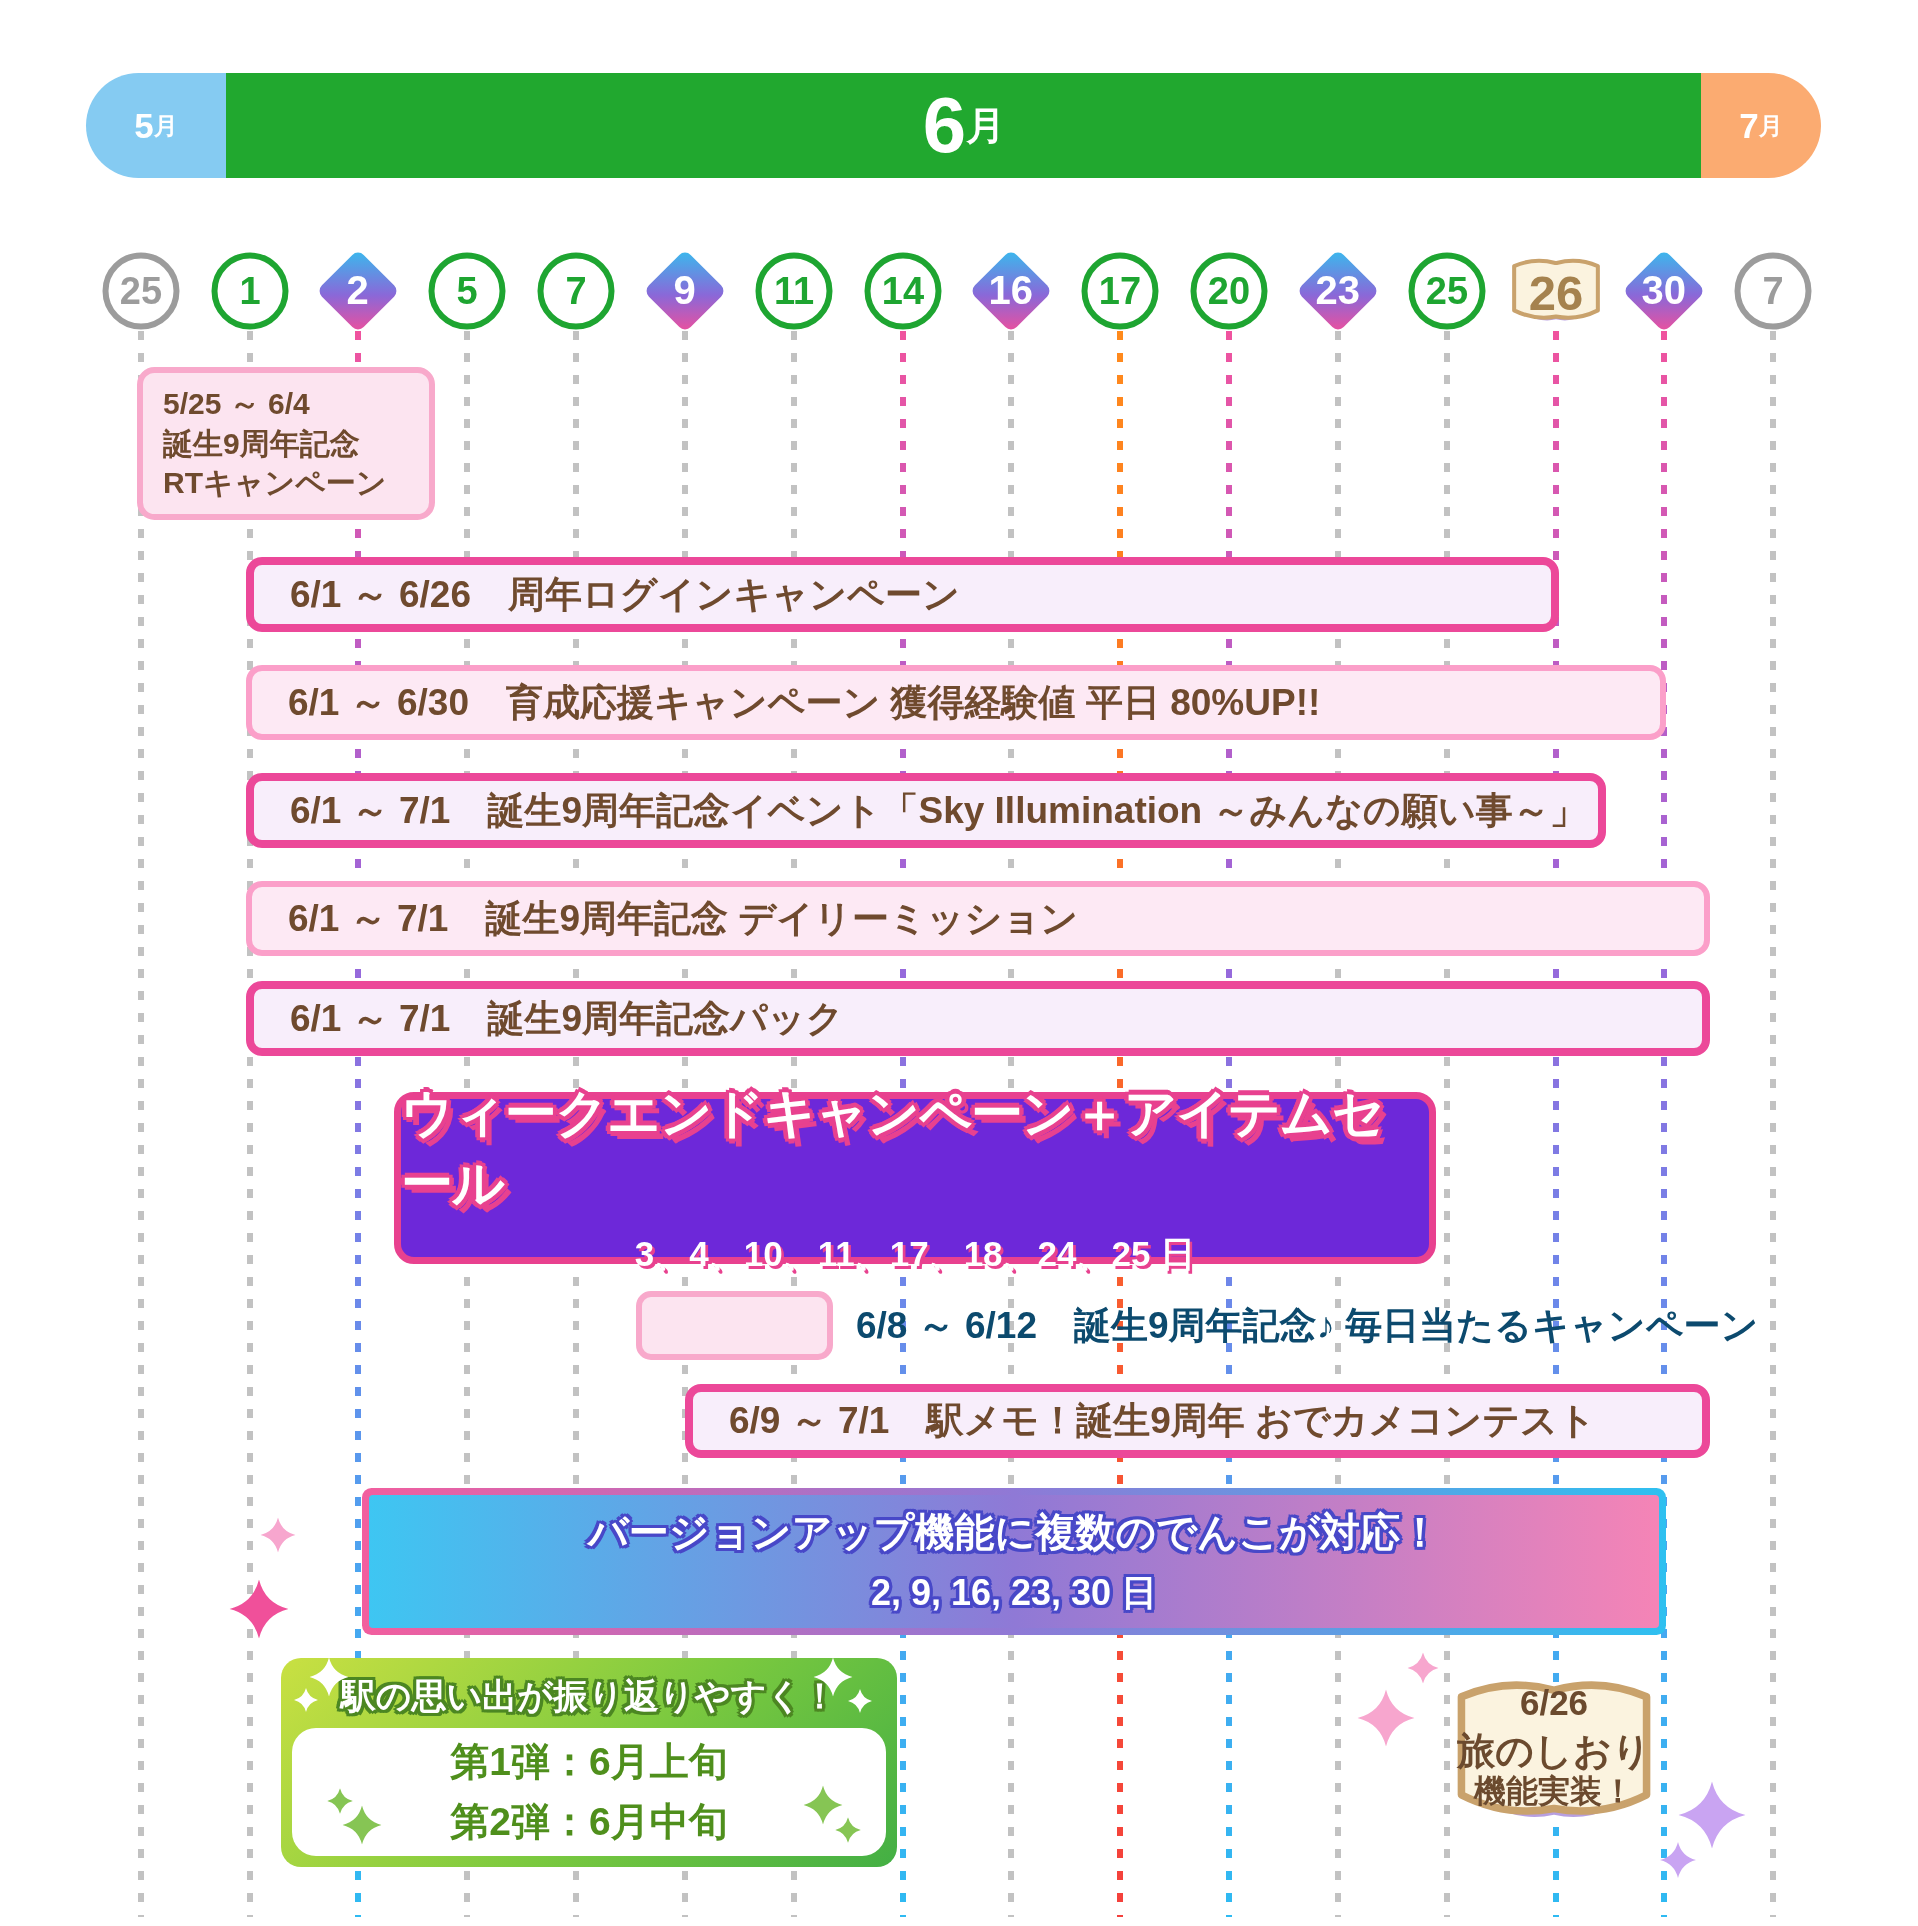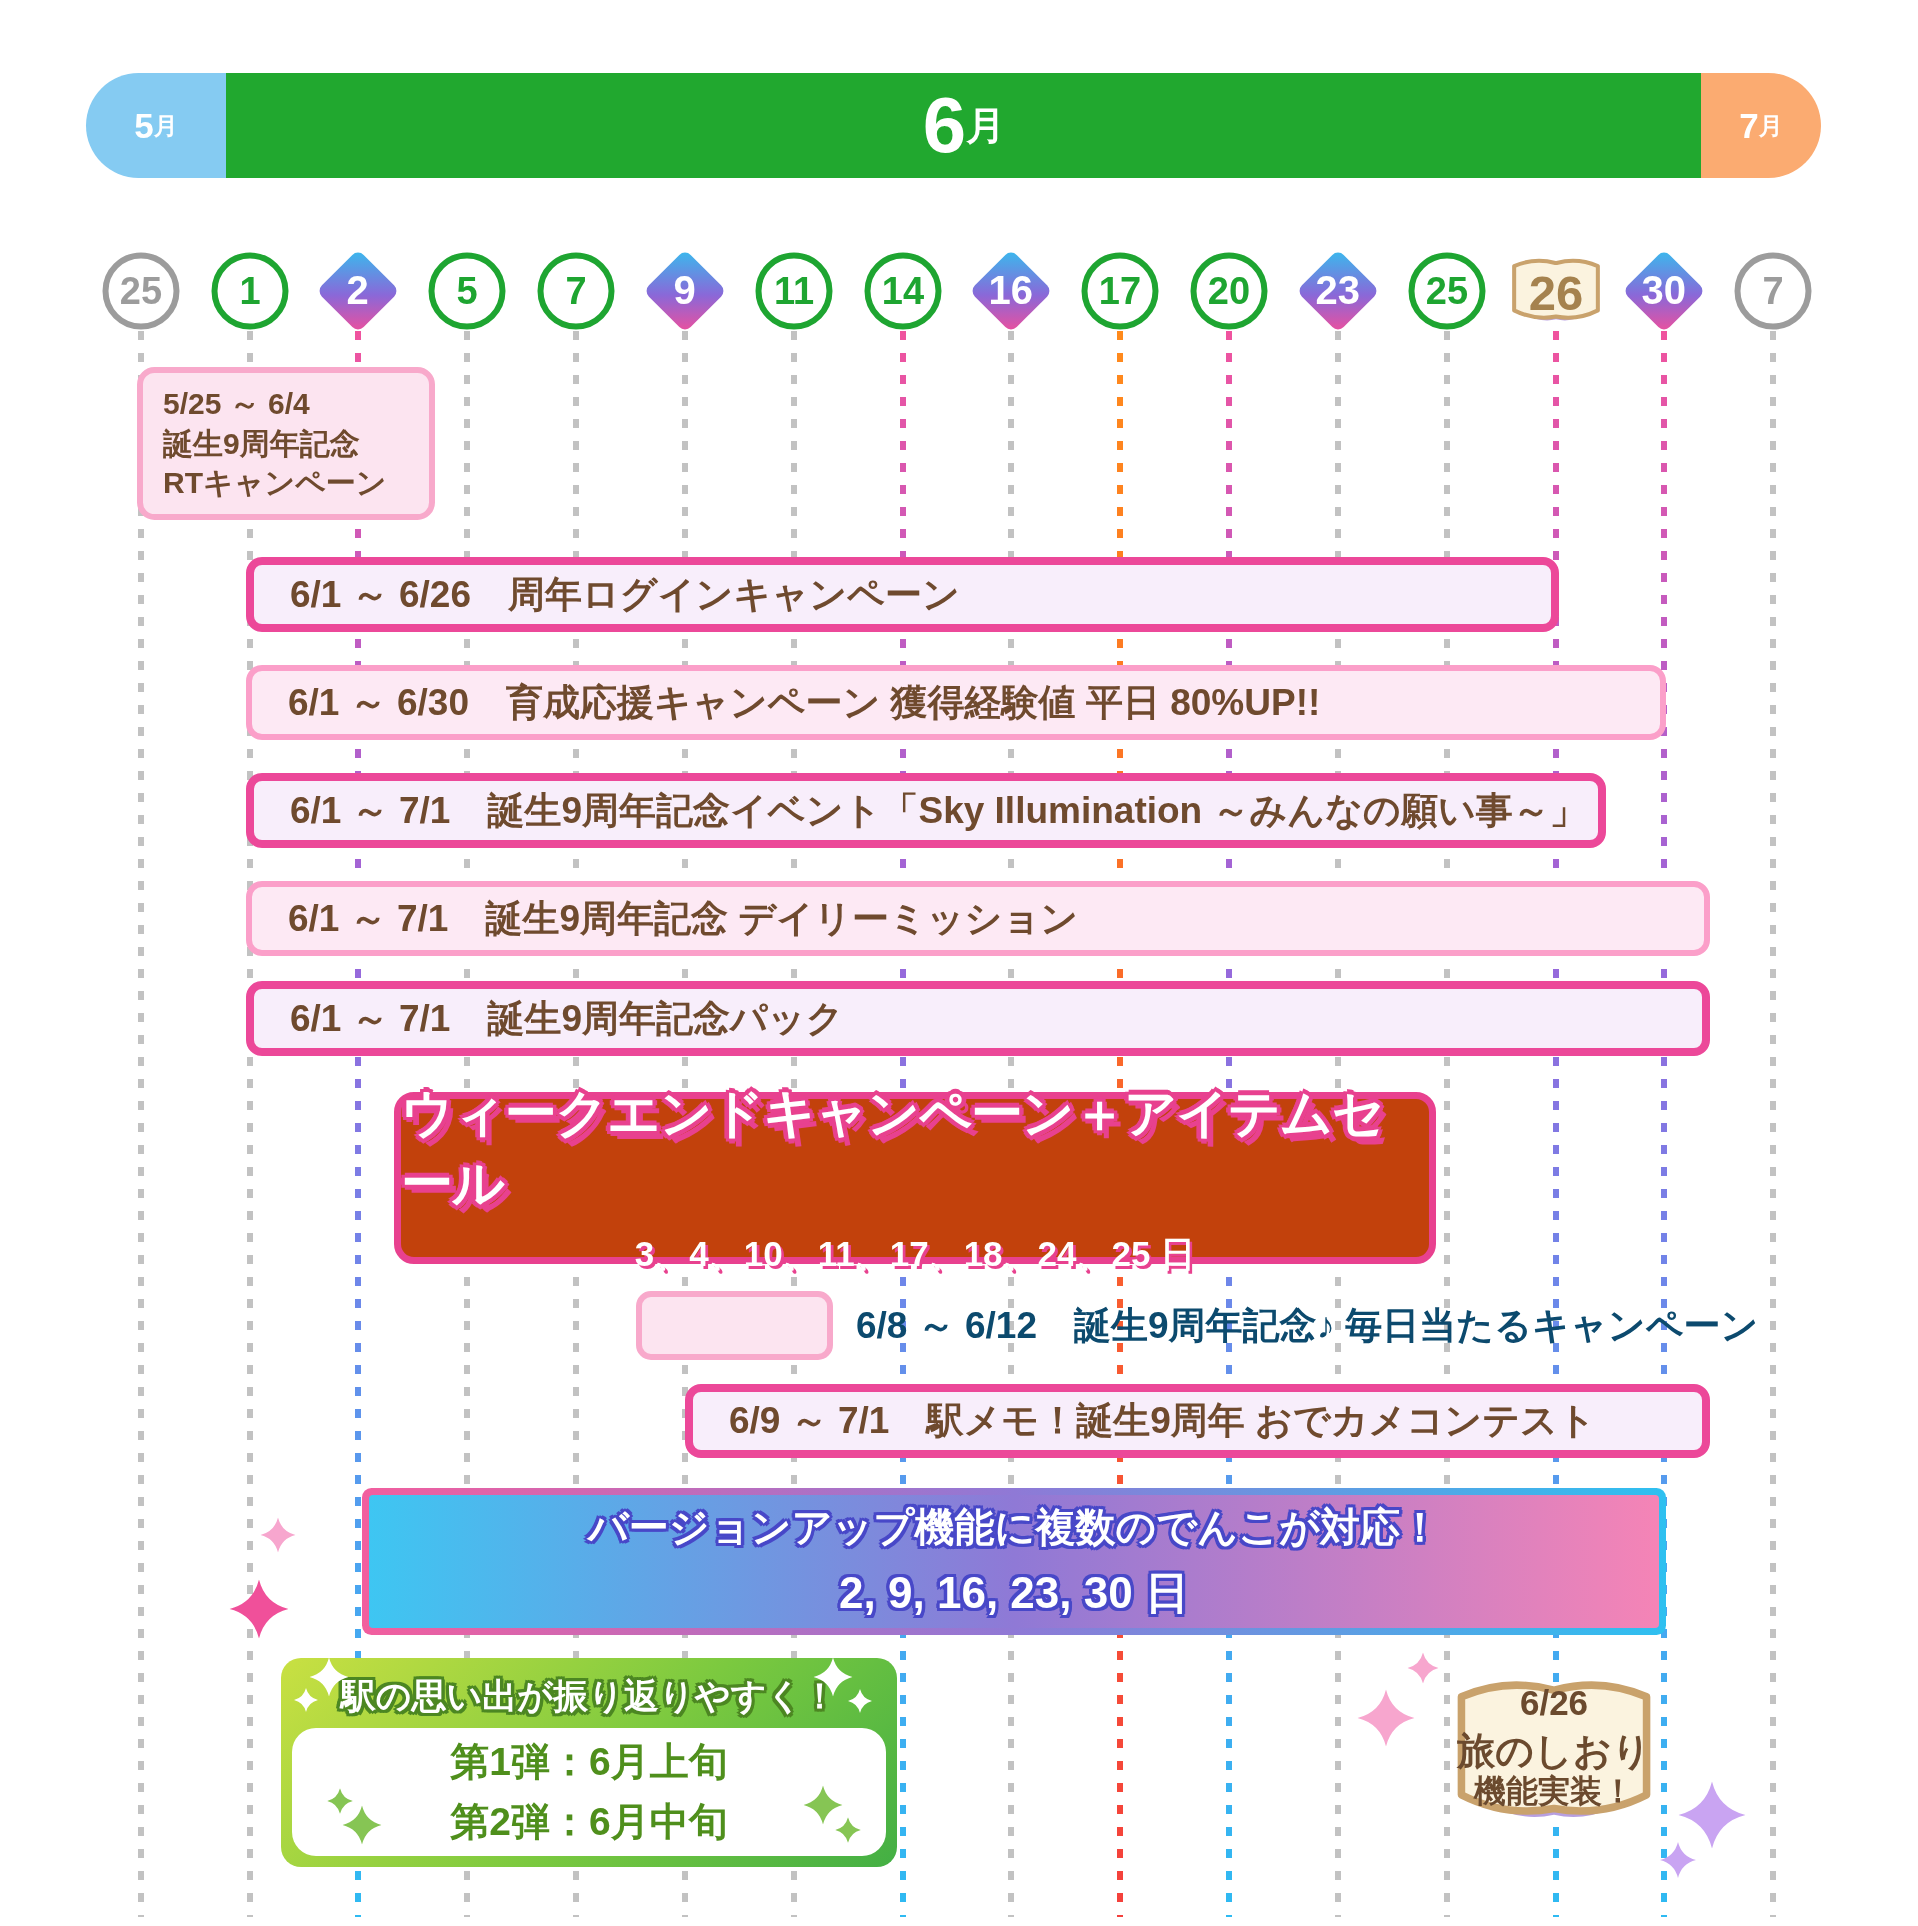--- a/index.html
+++ b/index.html
@@ -39,34 +39,34 @@
 
   .rt-box{left:137px;top:367px;width:298px;height:153px;background:#FCE4F0;border:6px solid #F8A9CB;border-radius:17.5px;
           display:flex;flex-direction:column;justify-content:center;padding-left:20px;font-size:30px;line-height:1.32;color:#6F4A2E;}
 
   
   .ot{--oc:#E8418F;text-shadow:3.4px 0 0 var(--oc),-3.4px 0 0 var(--oc),0 3.4px 0 var(--oc),0 -3.4px 0 var(--oc),
       2.7px 2.7px 0 var(--oc),-2.7px 2.7px 0 var(--oc),2.7px -2.7px 0 var(--oc),-2.7px -2.7px 0 var(--oc);}
   .ot2{--oc:#E8418F;text-shadow:4.7px 0 0 var(--oc),-4.7px 0 0 var(--oc),0 4.7px 0 var(--oc),0 -4.7px 0 var(--oc),
       3.4px 3.4px 0 var(--oc),-3.4px 3.4px 0 var(--oc),3.4px -3.4px 0 var(--oc),-3.4px -3.4px 0 var(--oc),6.7px 8px 0 var(--oc);}
 
-  .weekend{left:394px;top:1092px;width:1042px;height:172px;background:#c2410c;border:7.4px solid #E8418F;border-radius:20px;
+  .weekend{left:394px;top:1092px;width:1042px;height:172px;background:#6d28d9;border:7.4px solid #E8418F;border-radius:20px;
            display:flex;flex-direction:column;align-items:center;justify-content:center;gap:12px;}
   .weekend .wk-title{font-size:52px;color:#fff;letter-spacing:-1.3px;}
   .weekend .wk-dates{font-size:35px;color:#fff;--oc:#E8418F;text-shadow:2.7px 2.7px 0 var(--oc);}
 
   .lucky-box{left:636px;top:1291px;width:197px;height:69px;background:#FCE4F0;border:6px solid #F8A9CB;border-radius:15px;}
   .lucky-cap{left:856px;top:1291px;height:69px;display:flex;align-items:center;font-size:37px;color:#0c4a6e;white-space:nowrap;}
 
   .version-outer{left:362px;top:1488px;width:1304px;height:147px;border-radius:9.4px;padding:6.7px;
                  background:linear-gradient(90deg,#F25E9E 0%,#8F79D6 50%,#2EC0F0 100%);}
   .version-inner{width:100%;height:100%;border-radius:4px;background:linear-gradient(90deg,#3EC6F2 0%,#8F79D6 50%,#F584B6 100%);
                  display:flex;flex-direction:column;align-items:center;justify-content:center;gap:9.4px;}
   .version-inner .v1{font-size:40px;color:#fff;--oc:#4848C8;}
-  .version-inner .v2{font-size:44px;color:#fff;--oc:#4848C8;}
+  .version-inner .v2{font-size:36px;color:#fff;--oc:#4848C8;}
 
   .memories{left:281px;top:1658px;width:616px;height:209px;border-radius:20px;
             background:linear-gradient(135deg,#C9E042 0%,#7BC93F 55%,#43AF44 100%);}
   .mem-head{position:absolute;left:0;right:0;top:15px;text-align:center;font-size:35px;color:#fff;--oc:#4C8722;}
   .mem-panel{position:absolute;left:10.8px;right:10.8px;top:70px;bottom:10.8px;background:#fff;border-radius:24px;
              display:flex;flex-direction:column;align-items:center;justify-content:center;gap:6.7px;}
   .mem-line{font-size:39px;color:#4F8F1C;--oc:#ffffff;text-shadow:2px 0 0 var(--oc),-2px 0 0 var(--oc),0 2px 0 var(--oc),0 -2px 0 var(--oc);}
 
   .shiori{left:1451px;top:1668px;width:206px;height:168px;}
   .shiori .sh-text{position:absolute;left:0;right:0;text-align:center;color:#6B4A2E;}

